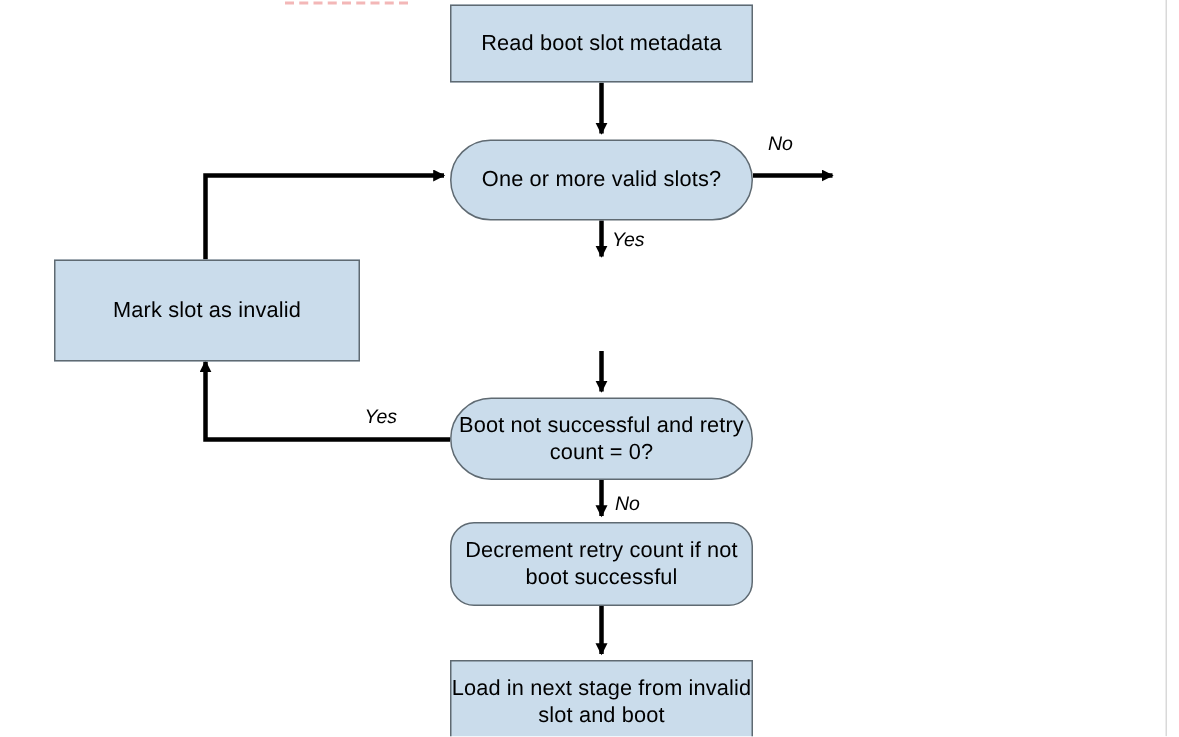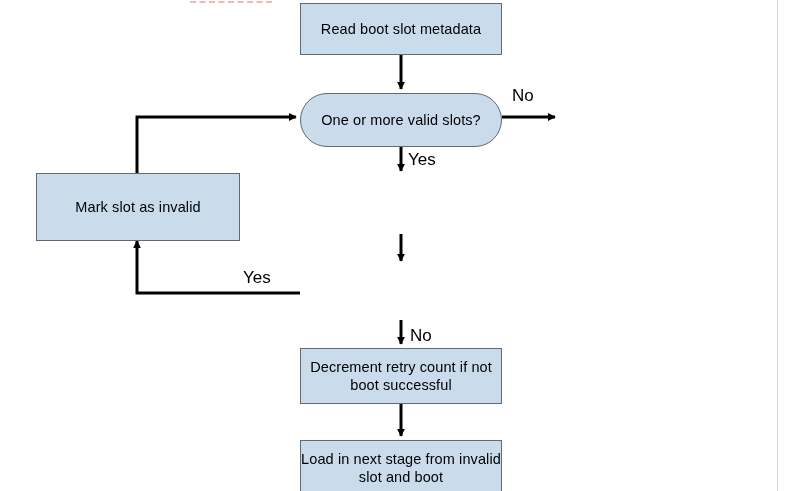--- a/index.html
+++ b/index.html
@@ -43,23 +43,24 @@
     background: #cadceb;
     border-radius: 30px;
   }
   .error {
     border: 1px solid #3a3a3a;
     background: #ef9a33;
   }
   .edge-label {
     position: absolute;
     color: #000000;
-    font-size: 17px;
+    font-size: 13px;
     line-height: 16px;
     white-space: nowrap;
+    font-style: italic;
   }
   .right-rule {
     position: absolute;
     top: 0;
     left: 777px;
     width: 1px;
     height: 491px;
     background: #d9d9d9;
   }
   .top-dash {
@@ -111,22 +112,25 @@
   <div class="node decision" style="left:300px; top:93px; width:202px; height:54px;">
     <span>One or more valid slots?</span>
   </div>
 
 
   <div class="node proc" style="left:36px; top:173px; width:204px; height:68px;">
     <span>Mark slot as invalid</span>
   </div>
 
 
+  <div class="node decision" style="left:300px; top:265px; width:202px; height:55px;">
+    <span>Boot not successful and retry count = 0?</span>
+  </div>
 
-  <div class="node proc" style="left:300px; top:348px; width:202px; height:56px;">
+  <div class="node proc" style="left:300px; top:348px; width:202px; height:56px;border-radius:16px;">
     <span>Decrement retry count if not boot successful</span>
   </div>
 
   <div class="node proc" style="left:300px; top:440px; width:202px; height:56px;">
     <span>Load in next stage from invalid slot and boot</span>
   </div>
 
   <div class="edge-label" style="left:512px; top:88px;">No</div>
   <div class="edge-label" style="left:408px; top:152px;">Yes</div>
   <div class="edge-label" style="left:243px; top:270px;">Yes</div>

